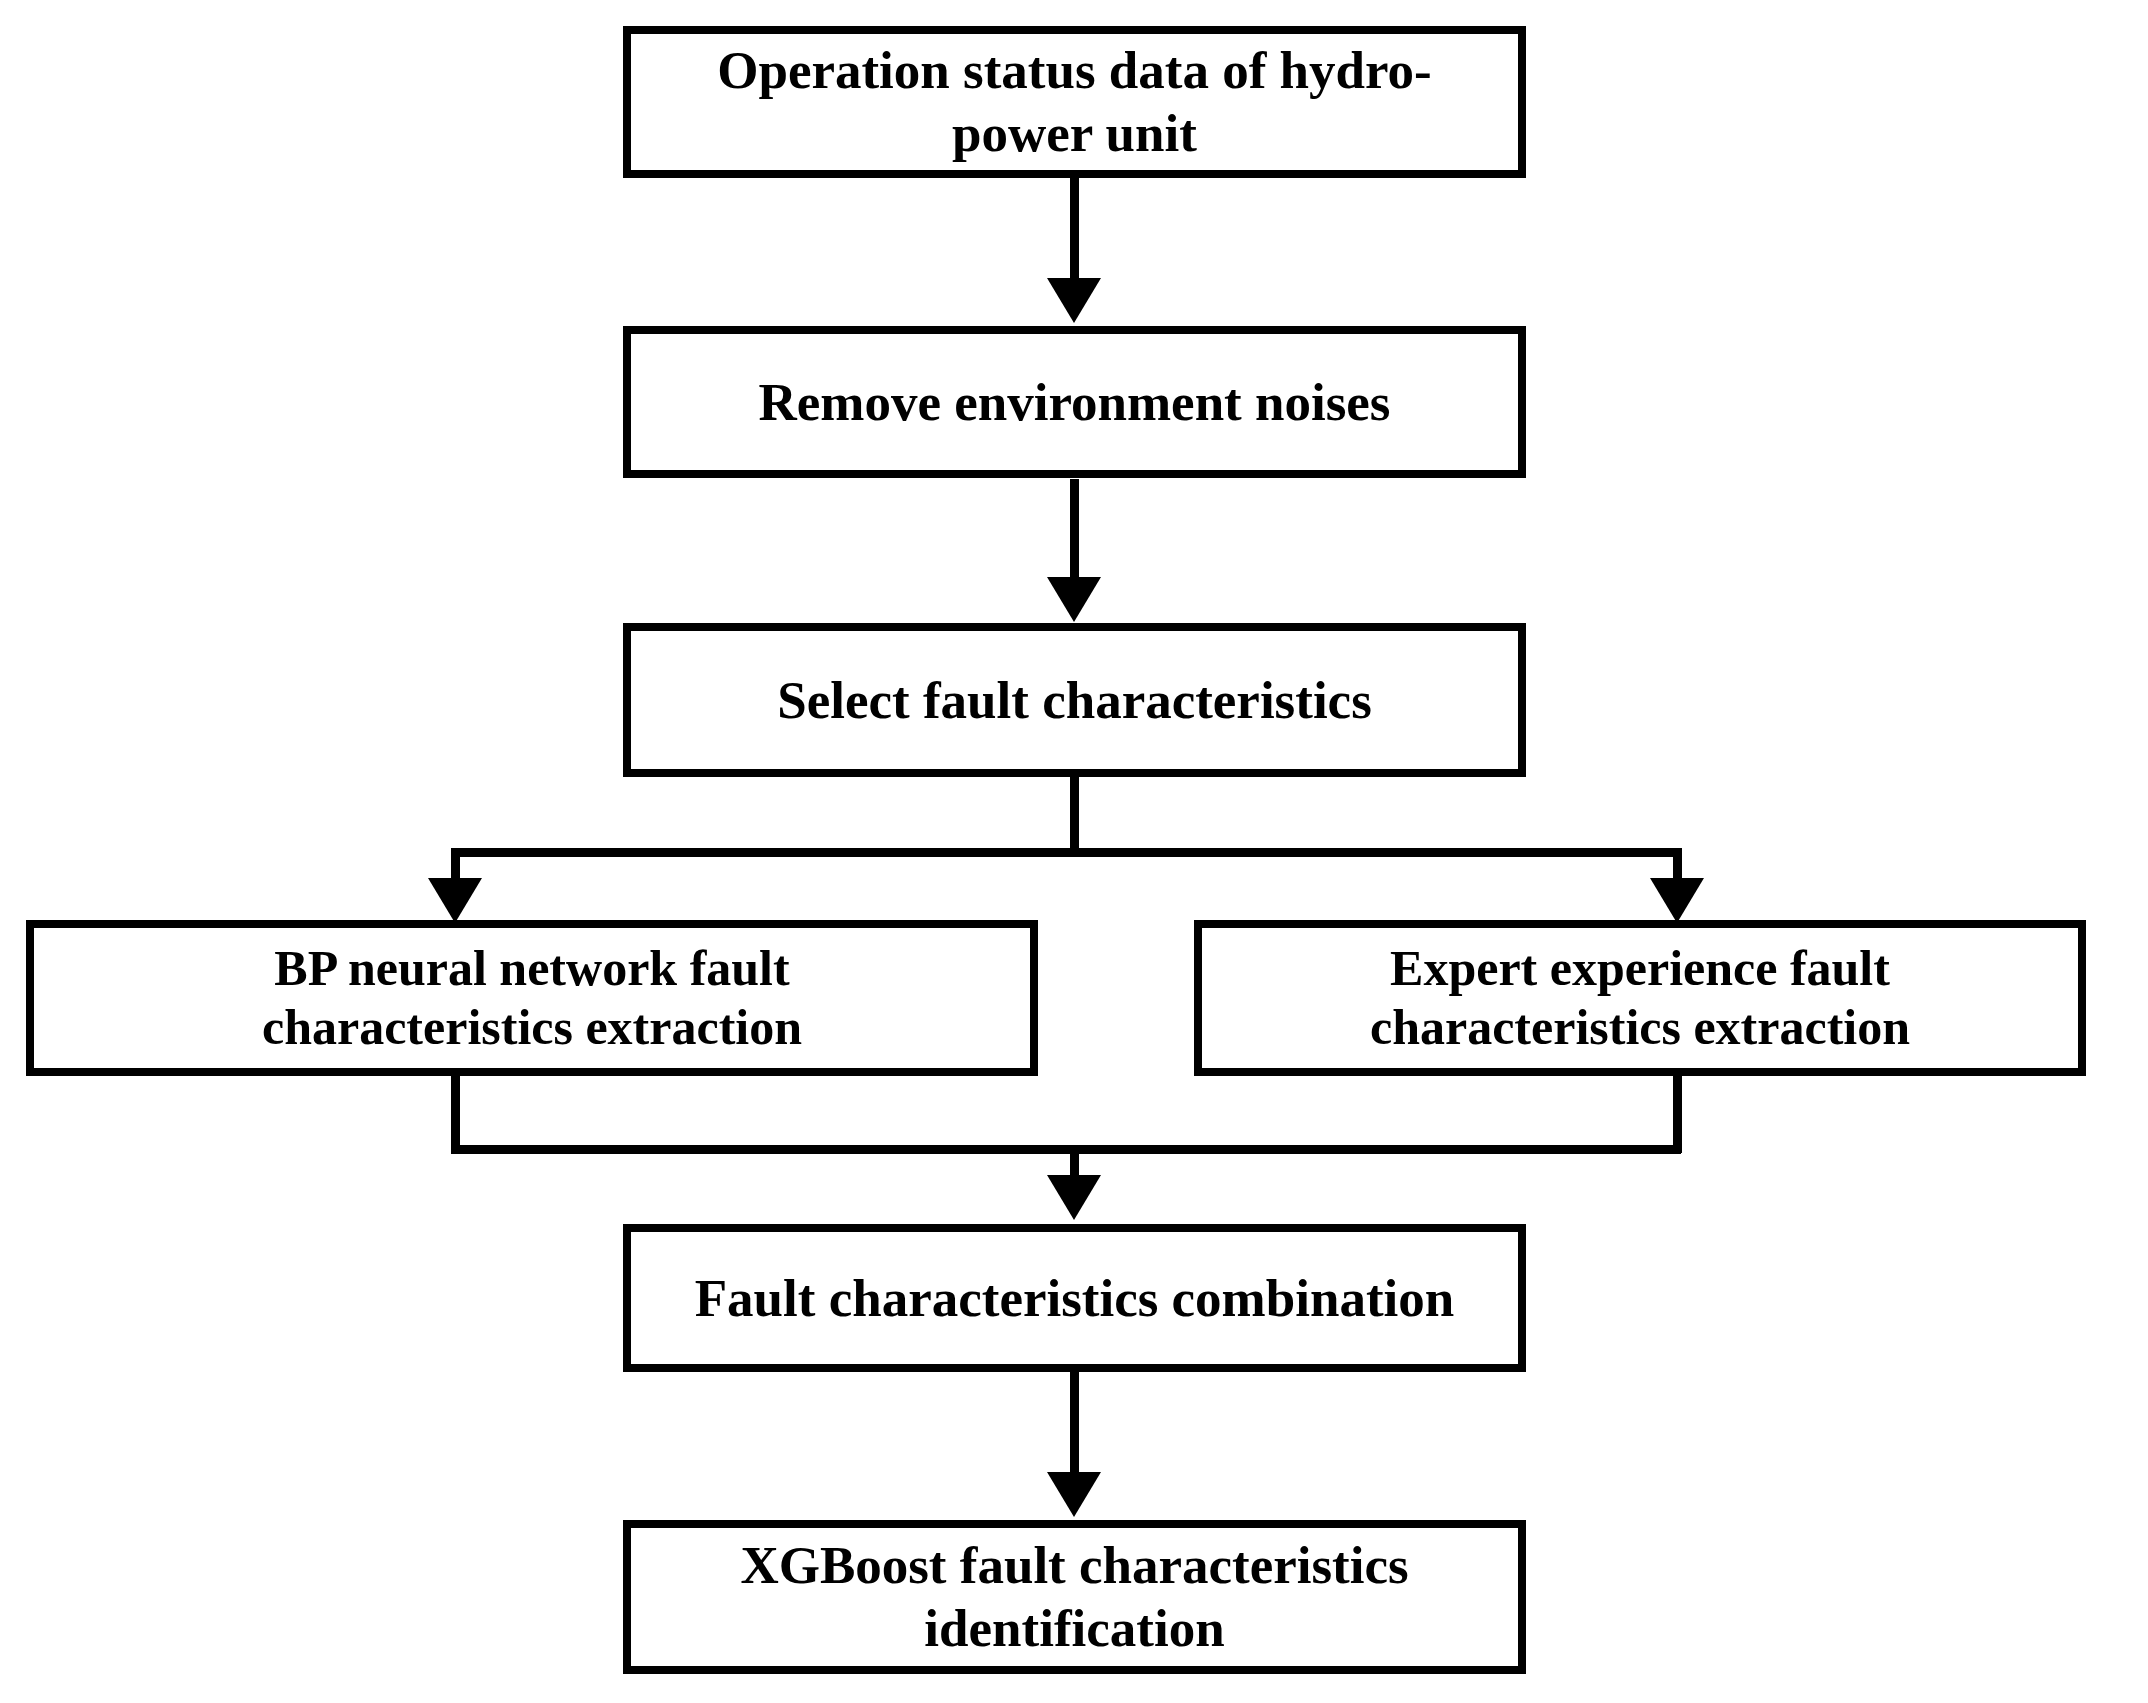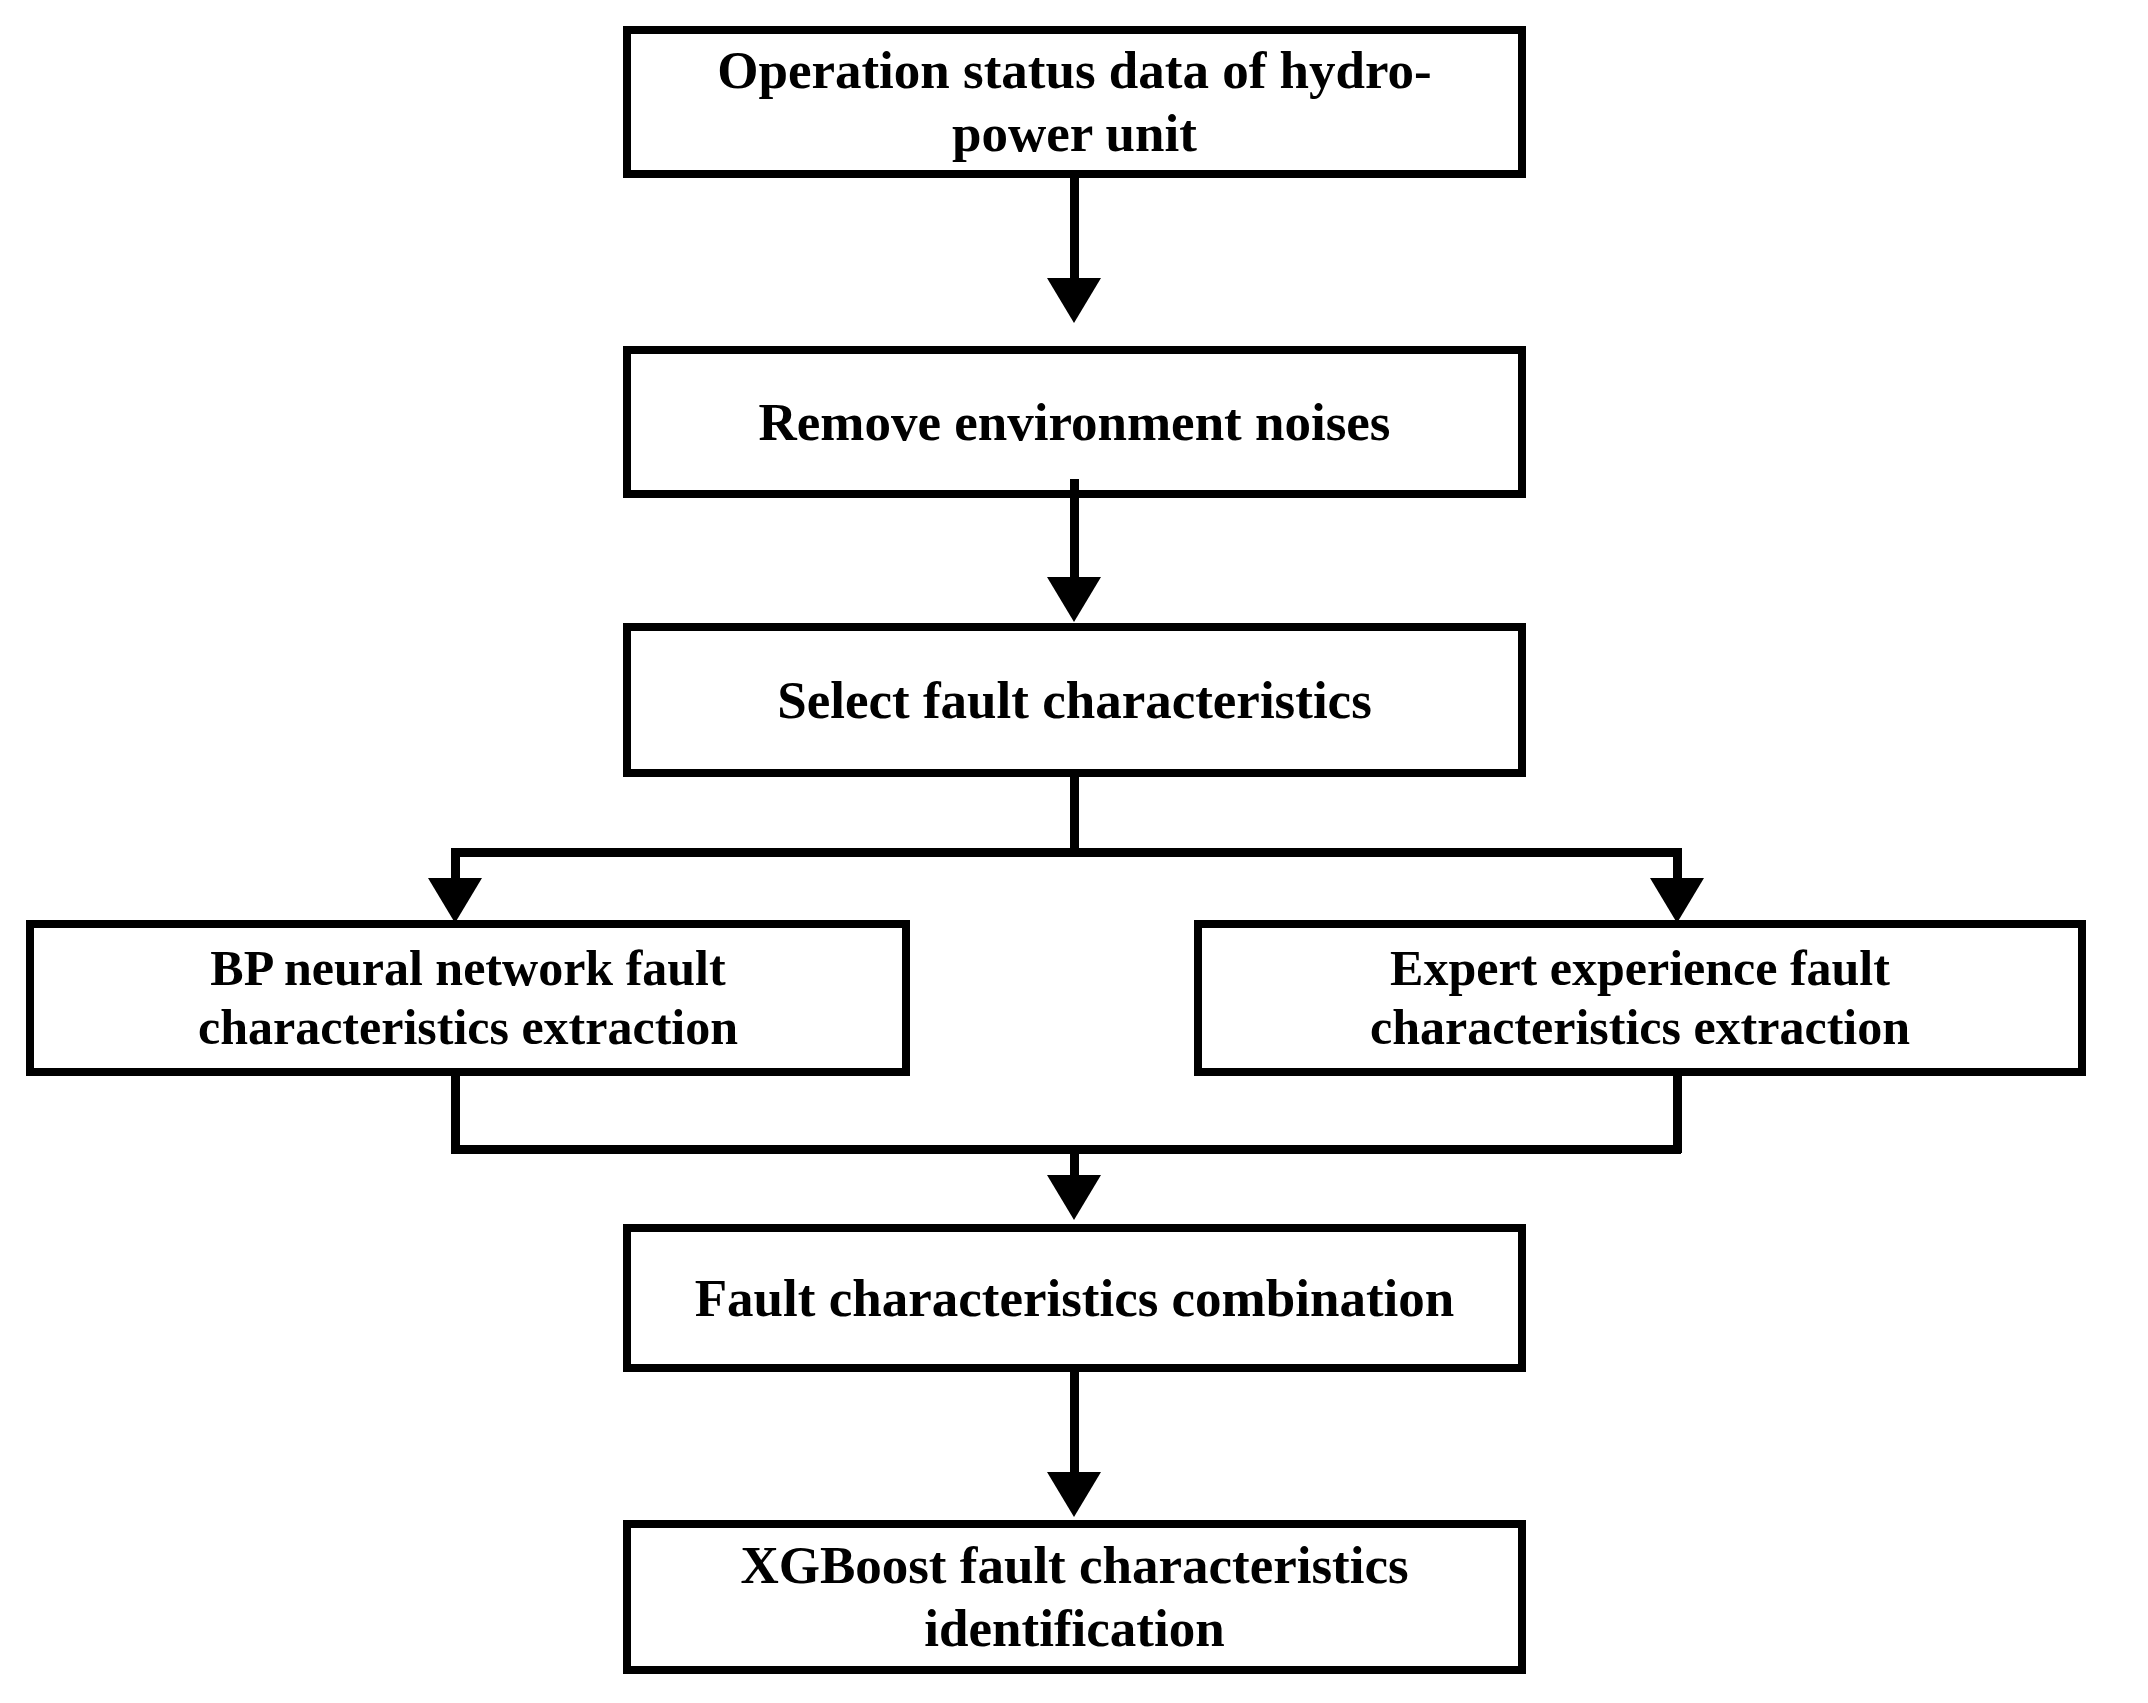--- a/index.html
+++ b/index.html
@@ -57,41 +57,41 @@
 <div id="canvas">
 
   <div class="node" style="left:623px; top:26px; width:903px; height:152px;text-align:center;">
     <span class="label">Operation status data of hydro-
 power unit</span>
   </div>
 
   <div class="conn v-line" style="left:1070px; top:178px; height:107px;"></div>
   <div class="arrowhead" style="left:1047px; top:278px;"></div>
 
-  <div class="node" style="left:623px; top:326px; width:903px; height:152px;margin-top:20px;">
+  <div class="node" style="left:623px; top:326px; width:903px; height:152px;">
     <span class="label">Remove environment noises</span>
   </div>
 
   <div class="conn v-line" style="left:1070px; top:479px; height:105px;"></div>
   <div class="arrowhead" style="left:1047px; top:577px;"></div>
 
   <div class="node" style="left:623px; top:623px; width:903px; height:154px;text-align:center;">
     <span class="label">Select fault characteristics</span>
   </div>
 
   <div class="conn v-line" style="left:1070px; top:777px; height:79px;"></div>
   <div class="conn h-line" style="left:451px; top:848px; width:1230px;"></div>
 
   <div class="conn v-line" style="left:451px; top:848px; height:39px;"></div>
   <div class="arrowhead" style="left:428px; top:878px;"></div>
 
   <div class="conn v-line" style="left:1673px; top:848px; height:39px;"></div>
   <div class="arrowhead" style="left:1650px; top:878px;"></div>
 
-  <div class="node" style="left:26px; top:920px; width:884px; height:156px; font-size:50px;">
+  <div class="node" style="left:26px; top:920px; width:1012px; height:156px; font-size:50px;">
     <span class="label">BP neural network fault
 characteristics extraction</span>
   </div>
 
   <div class="node" style="left:1194px; top:920px; width:892px; height:156px; font-size:50px;">
     <span class="label">Expert experience fault
 characteristics extraction</span>
   </div>
 
   <div class="conn v-line" style="left:451px; top:1076px; height:77px;"></div>

